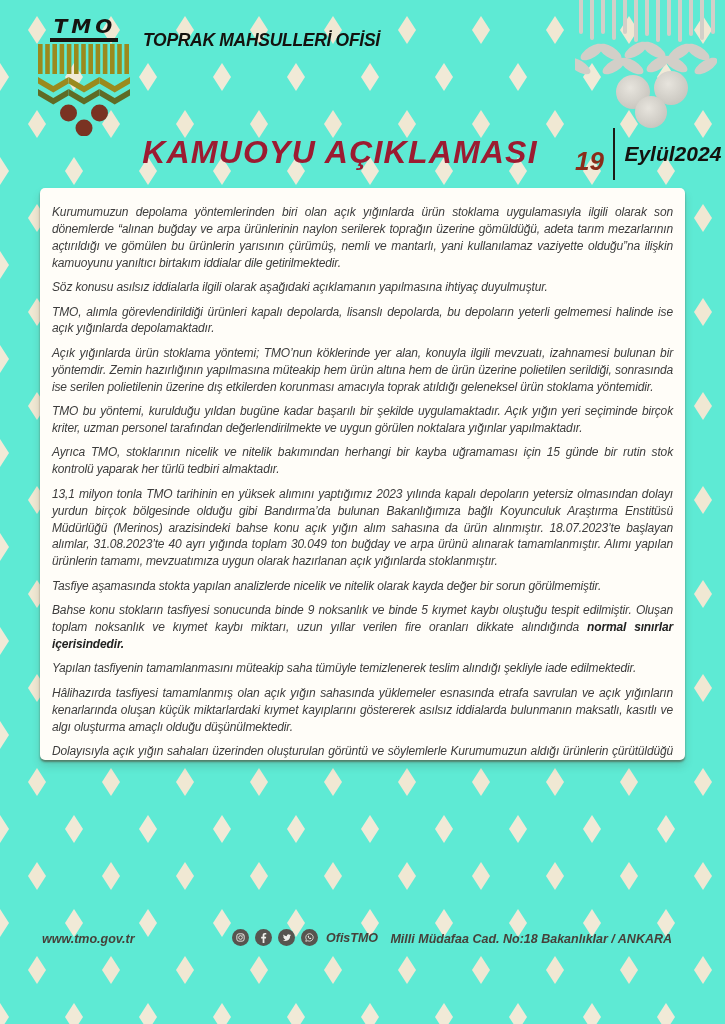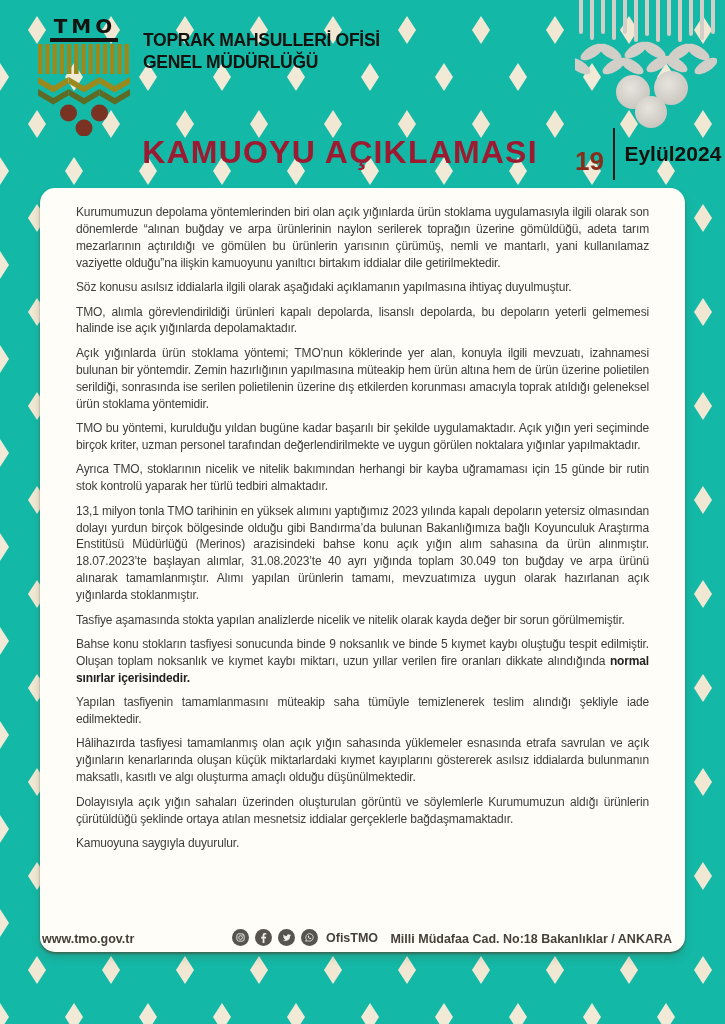--- a/index.html
+++ b/index.html
@@ -1,37 +1,37 @@
 <!DOCTYPE html>
 <html><head>
 <meta charset="utf-8">
 <style>
   html,body{margin:0;padding:0;}
   body{width:725px;height:1024px;overflow:hidden;font-family:"Liberation Sans",sans-serif;}
-  .page{position:relative;width:725px;height:1024px;background:#14b8a6;overflow:hidden;}
+  .page{position:relative;width:725px;height:1024px;background:#5eead4;overflow:hidden;font-style:italic;}
   .bgpattern{position:absolute;top:0;left:0;z-index:0;}
 
   
   .logo-row{position:absolute;top:16px;left:38px;display:flex;align-items:flex-start;gap:13px;z-index:2;}
   .logo-mark{width:92px;display:flex;flex-direction:column;align-items:center;}
   .logo-acronym{font-family:"DejaVu Sans",sans-serif;font-weight:bold;font-size:20px;letter-spacing:4px;color:#161410;line-height:1;padding:0 2px 2px 4px;border-bottom:4px solid #161410;margin-bottom:2px;}
   .org-name{margin-top:14px;color:#14120e;font-weight:bold;font-size:17.5px;line-height:1.25;letter-spacing:-0.3px;}
   .wheat-mark{position:absolute;top:0;right:8px;z-index:1;}
 
   
   .title-band{position:absolute;top:134px;left:0;width:725px;z-index:2;}
   .page-title{margin:0;text-align:center;padding-right:45px;font-size:32px;font-weight:bold;letter-spacing:1.2px;color:#9c1b31;font-family:"Liberation Sans",sans-serif;}
   .date-block{position:absolute;top:-6px;left:575px;display:flex;align-items:center;gap:9px;}
   .date-day{font-size:26px;font-weight:bold;color:#8a2c1a;transform:translateY(7px);}
   .date-divider{width:2.5px;height:52px;background:#1c1a16;}
   .date-monthyear{display:flex;flex-direction:row;line-height:1.15;font-weight:bold;color:#14120e;font-size:21px;}
 
   
-  .card{position:absolute;z-index:2;left:40px;top:188px;width:645px;height:764px;box-sizing:border-box;
-        background:#fffdf8;border-radius:15px;padding:16px 36px;overflow:hidden;
+  .card{position:absolute;z-index:2;left:40px;top:188px;width:645px;height:572px;box-sizing:border-box;
+        background:#fffdf8;border-radius:5px;padding:16px 12px;overflow:hidden;
         box-shadow:0 2px 2px rgba(74,62,42,.55), 0 6px 9px rgba(74,62,42,.18);}
   .para{margin:0 0 7.5px 0;font-size:12px;line-height:16.9px;letter-spacing:-0.15px;color:#3d3d3d;text-align:justify;}
   .para strong{color:#222;}
 
   
   .footer{position:absolute;z-index:2;left:0;top:926px;width:725px;height:28px;font-size:12.5px;font-weight:bold;color:#46413a;}
   .f-left{position:absolute;left:42px;top:6px;}
   .f-social{position:absolute;left:232px;top:3px;display:flex;align-items:center;gap:6px;}
   .sicon{width:17px;height:17px;border-radius:50%;background:#57544f;display:inline-flex;align-items:center;justify-content:center;}
   .sicon svg{display:block;}
@@ -124,21 +124,20 @@
           <path d="M30.7 45 L46 54 L61.3 45 L61.3 51.5 L46 60.5 L30.7 51.5 Z"></path>
           <path d="M61.4 45 L76.7 54 L92 45 L92 51.5 L76.7 60.5 L61.4 51.5 Z"></path>
         </g>
         <circle cx="30.5" cy="69" r="8.5" fill="#7a3322"></circle>
         <circle cx="61.5" cy="69" r="8.5" fill="#7a3322"></circle>
         <circle cx="46" cy="84" r="8.5" fill="#7a3322"></circle>
       </svg>
     </div>
     <div class="org-name">
       <div>TOPRAK MAHSULLERİ OFİSİ</div>
-      <div>GENEL MÜDÜRLÜĞÜ</div>
     </div>
   </div>
 
   <div class="title-band">
     <h1 class="page-title">KAMUOYU AÇIKLAMASI</h1>
     <div class="date-block">
       <span class="date-day">19</span>
       <span class="date-divider"></span>
       <span class="date-monthyear">
         <span>Eylül</span>

